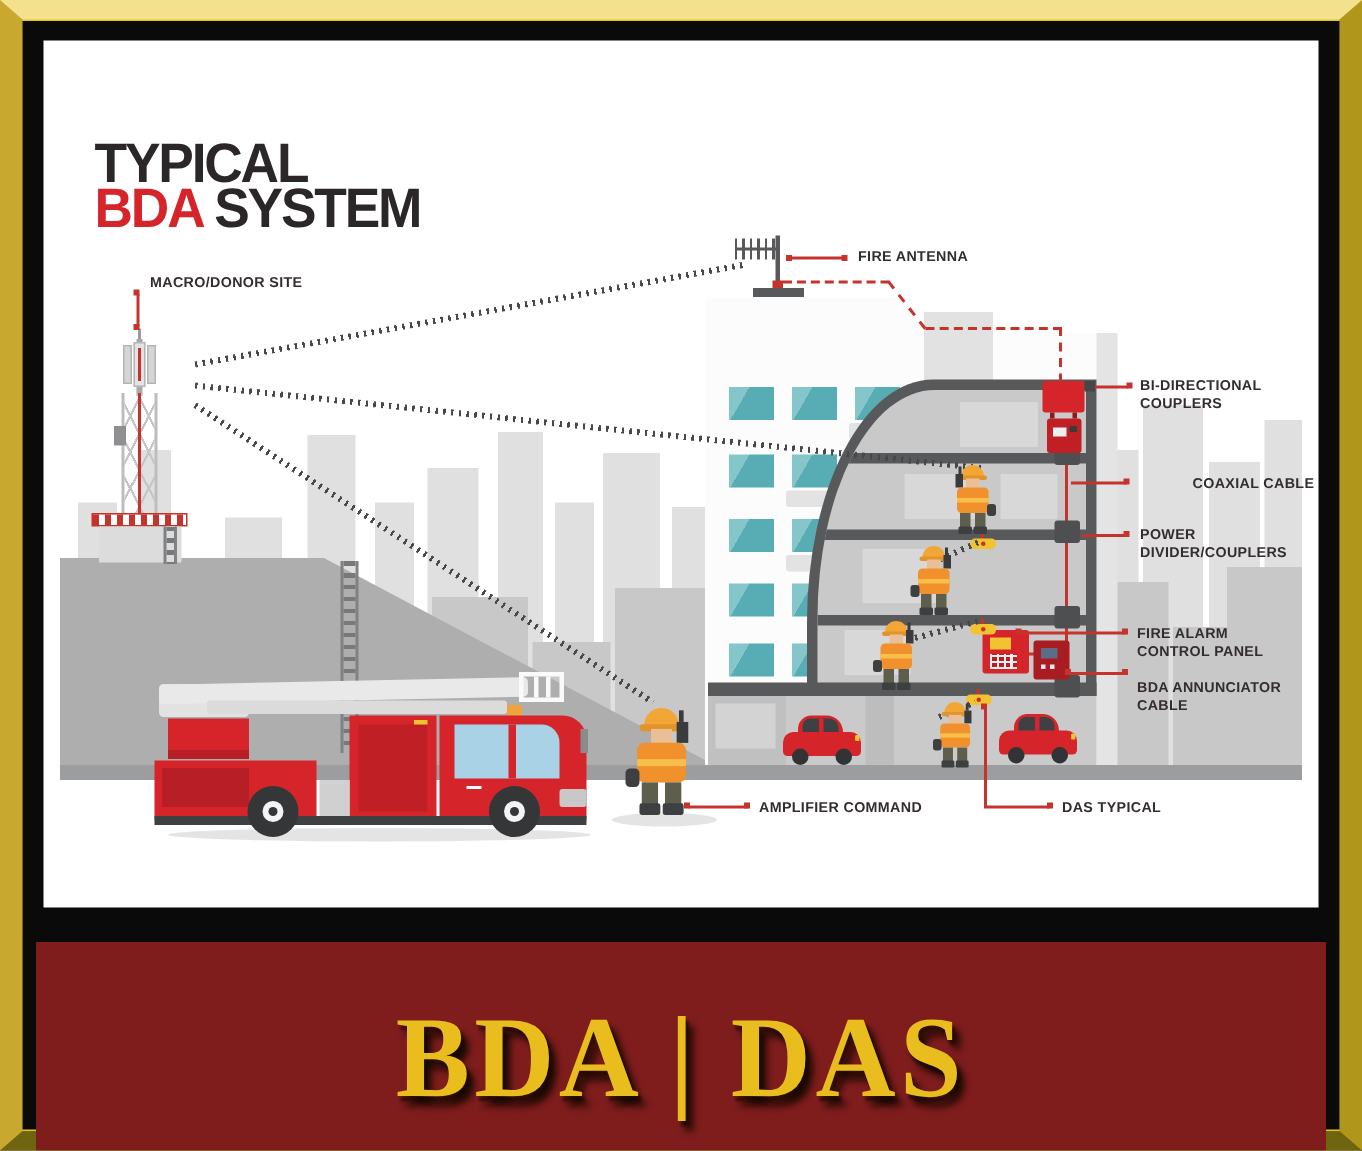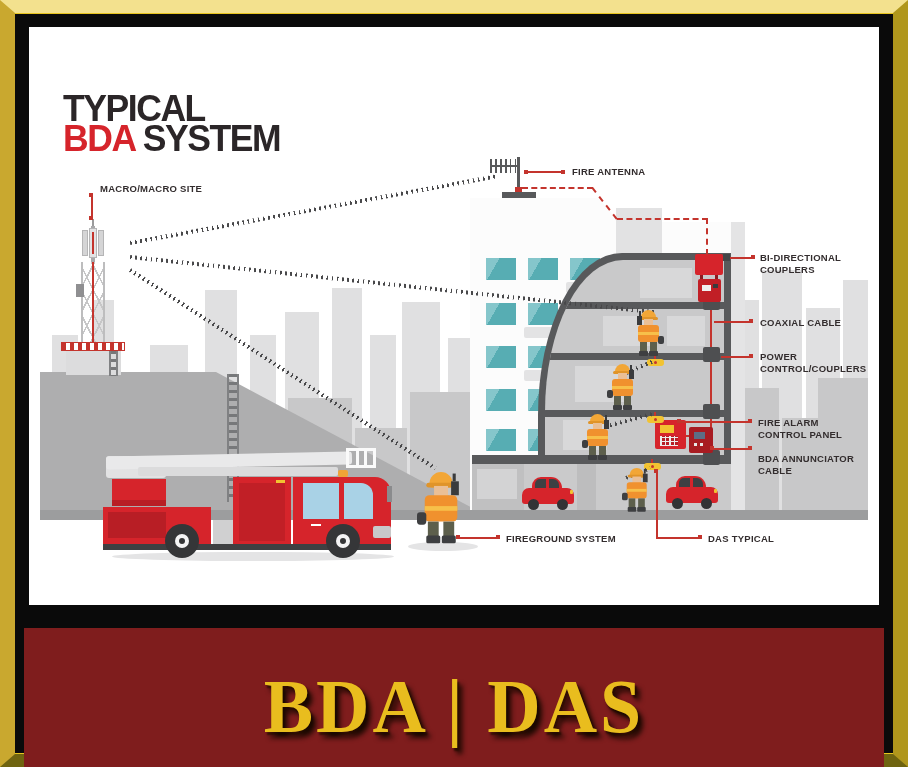--- a/index.html
+++ b/index.html
@@ -421,32 +421,32 @@
       <div class="rl" style="left:656px;top:537px;width:44px;"></div>
       <div class="bullet" style="left:654px;top:469px;"></div>
           <div class="bullet" style="left:698px;top:535px;"></div>
     </div>
 
     <div class="title">
       <div>TYPICAL</div>
       <div><span class="red">BDA</span><span> SYSTEM</span></div>
     </div>
 
-    <div class="lbl" style="left:100px;top:183px;">MACRO/MACRO SITE</div>
+    <div class="lbl" style="left:100px;top:183px;">MACRO/DONOR SITE</div>
     <div class="lbl" style="left:572px;top:166px;">FIRE ANTENNA</div>
     <div class="lbl" style="left:760px;top:252px;">BI-DIRECTIONAL
 COUPLERS</div>
-    <div class="lbl" style="left:760px;top:317px;">COAXIAL CABLE</div>
+    <div class="lbl" style="left:795px;top:317px;">COAXIAL CABLE</div>
     <div class="lbl" style="left:760px;top:351px;">POWER
-CONTROL/COUPLERS</div>
+DIVIDER/COUPLERS</div>
     <div class="lbl" style="left:758px;top:417px;">FIRE ALARM
 CONTROL PANEL</div>
     <div class="lbl" style="left:758px;top:453px;">BDA ANNUNCIATOR
 CABLE</div>
-    <div class="lbl" style="left:506px;top:533px;">FIREGROUND SYSTEM</div>
+    <div class="lbl" style="left:506px;top:533px;">AMPLIFIER COMMAND</div>
     <div class="lbl" style="left:708px;top:533px;">DAS TYPICAL</div>
 
   </div>
   </div>
 
   <div class="banner">
     <div class="banner-text">BDA | DAS</div>
   </div>
 
 </div>

